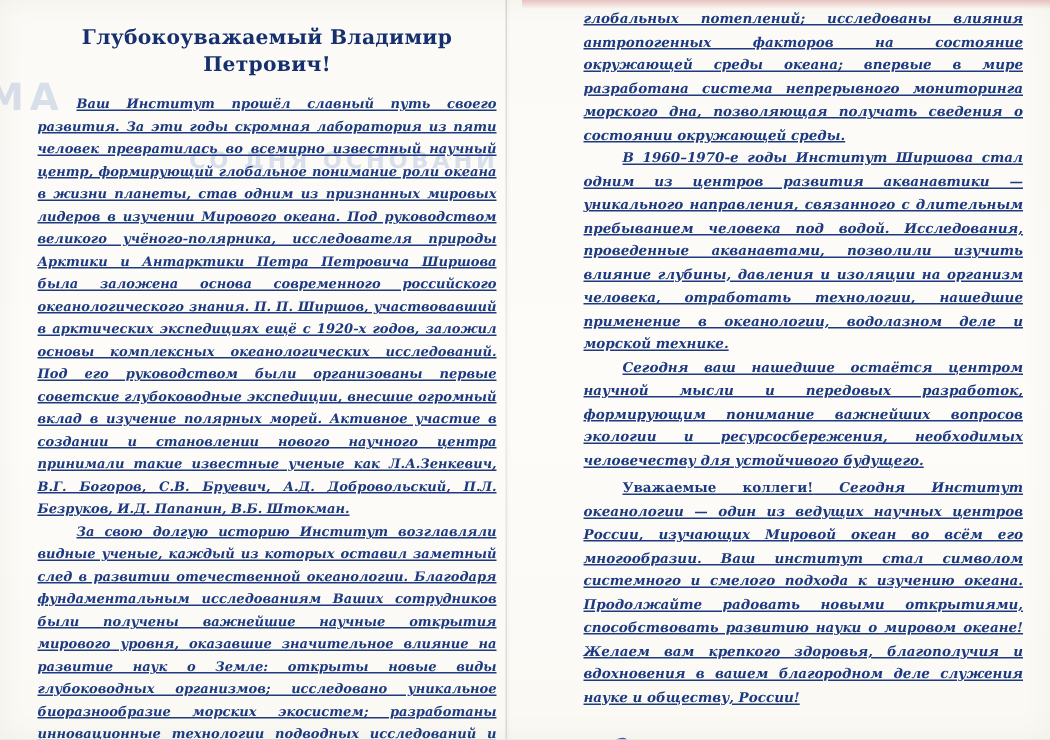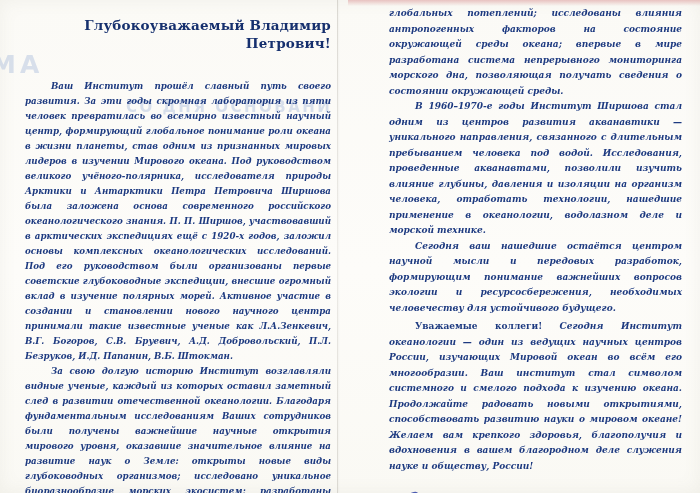--- a/index.html
+++ b/index.html
@@ -19,25 +19,25 @@
     position:absolute;right:0;top:0;width:352px;height:6px;
     background:linear-gradient(180deg,rgba(221,153,153,0.55),rgba(221,153,153,0));
   }
   .col{
     position:absolute;color:#1d3a80;font-weight:bold;font-style:italic;
     text-align:justify;
   }
   .col-left{left:25px;top:16px;width:306px;font-size:8.7px;line-height:15px;}
   .col-right{left:389px;top:6px;width:293px;font-size:9px;line-height:15.5px;}
   .salutation{
-    font-style:normal;font-weight:bold;text-align:right;
+    font-style:normal;font-weight:bold;text-align:center;
     font-size:13.5px;line-height:18px;color:#16306e;
-    margin:0 0 27px 0;letter-spacing:0.2px;
+    margin:0 0 11px 0;letter-spacing:0.2px;
   }
-  .col p{margin:0;text-indent:26px;}
+  .col p{margin:0;text-indent:26px;text-decoration:underline;}
   .col p.no-indent{text-indent:0;}
   .col p.gap-top{margin-top:3px;}
   .lead-strong{font-style:normal;}
   .watermark{
     position:absolute;color:#9fb4d8;font-family:"DejaVu Sans", sans-serif;
     font-weight:bold;pointer-events:none;opacity:0.38;
   }
   .wm-1{left:-9px;top:50px;font-size:25px;letter-spacing:4px;}
   .wm-2{left:126px;top:98px;font-size:15px;letter-spacing:2.5px;}
   .sig-block{margin-top:11px;}

